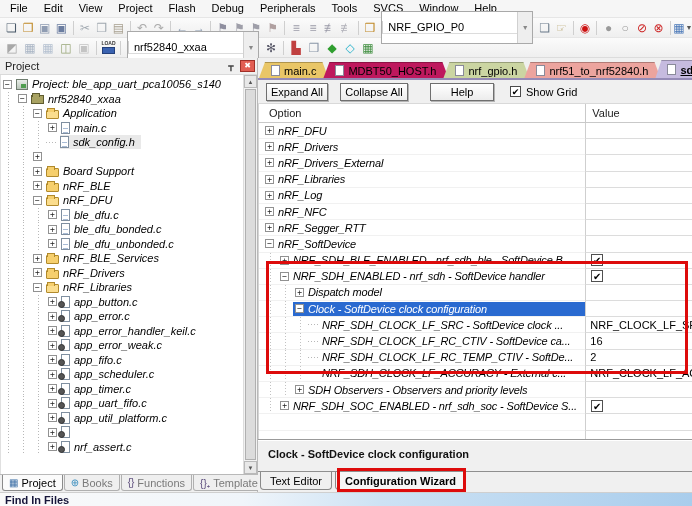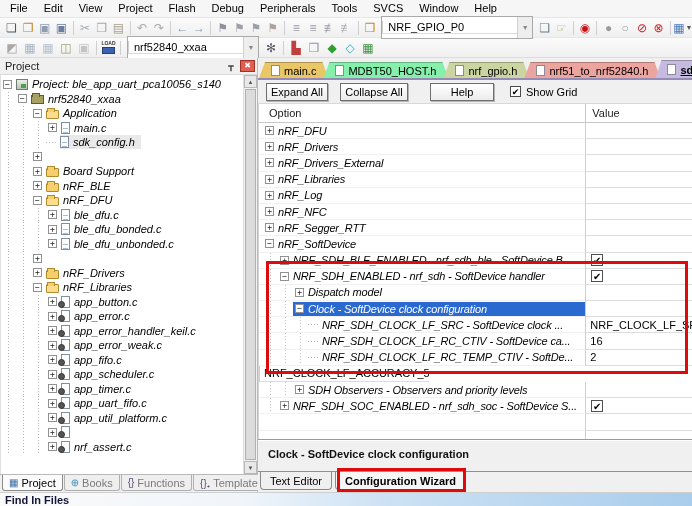--- a/index.html
+++ b/index.html
@@ -11,21 +11,21 @@
   .menubar { height:17px; display:flex; align-items:center; background:#f6f6f6; padding-left:2px; }
   .mi { padding:1px 8px 2px 8px; cursor:default; }
 
   
   .tb { display:flex; align-items:center; background:linear-gradient(#fbfbfb,#efefef);
         border-top:1px solid #e6e6e6; padding-left:3px; }
   .tb1 { height:20px; } .tb2 { height:21px; border-bottom:1px solid #dcdcdc; }
   .tbi { width:18px; height:16px; display:flex; align-items:center; justify-content:center;
          font-size:12px; line-height:1; cursor:default; }
   .tbsep { width:1px; height:14px; background:#cfcfcf; margin:0 3px; align-self:center; }
-  .combo { display:flex; align-items:center; height:23px; background:#fff;
+  .combo { display:flex; align-items:center; height:33px; background:#fff;
            border:1px solid #a9a9a9; margin:0 3px; }
   .combo .cval { flex:1; padding:0 5px; white-space:nowrap; overflow:hidden; }
   .combo .carr { width:15px; height:100%; background:#eee; border-left:1px solid #d0d0d0;
                  display:flex; align-items:center; justify-content:center; font-size:7px; color:#888; }
   .ddarr { font-size:7px; color:#555; margin-left:1px; }
   .loadbox { width:17px; height:16px; display:flex; flex-direction:column; align-items:center;
              justify-content:center; }
   .loadbox .lt { font-size:5px; font-weight:bold; color:#333; line-height:5px; letter-spacing:0; }
   .loadbox .lb { width:13px; height:7px; background:#3a62b0; border:1px solid #24407a; margin-top:1px; }
 
@@ -347,20 +347,24 @@
               <span class="expbox">+</span>
               <span class="itemwrap">
                 <span class="ti ti-file"></span>
                 <span class="tlabel">ble_dfu_unbonded.c</span>
               </span>
             </div>
             <div class="trow">
               <span class="g"></span>
               <span class="g"></span>
               <span class="expbox">+</span>
+              <span class="itemwrap">
+                <span class="ti ti-folder"></span>
+                <span class="tlabel">nRF_BLE_Services</span>
+              </span>
             </div>
             <div class="trow">
               <span class="g"></span>
               <span class="g"></span>
               <span class="expbox">+</span>
               <span class="itemwrap">
                 <span class="ti ti-folder"></span>
                 <span class="tlabel">nRF_Drivers</span>
               </span>
             </div>
@@ -508,21 +512,21 @@
           </span>
         </div>
     </div>
 
     <div class="right">
       <div class="etabs" id="etabs">
           <span class="etab" style="background: rgb(233, 198, 103);">
             <span class="tdoc"></span>
             <span class="etlabel">main.c</span>
           </span>
-          <span class="etab" style="background: #86efac;">
+          <span class="etab" style="background: #be185d;">
             <span class="tdoc"></span>
             <span class="etlabel">MDBT50_HOST.h</span>
           </span>
           <span class="etab" style="background: rgb(203, 213, 162);">
             <span class="tdoc"></span>
             <span class="etlabel">nrf_gpio.h</span>
           </span>
           <span class="etab" style="background: rgb(236, 164, 158);">
             <span class="tdoc"></span>
             <span class="etlabel">nrf51_to_nrf52840.h</span>
@@ -673,20 +677,27 @@
                 <span class="cg"></span>
                 <span class="cg"></span>
                 <span class="conn"></span>
                 <span class="tlabel">NRF_SDH_CLOCK_LF_RC_TEMP_CTIV - SoftDe...</span>
               </span>
               <span class="cval">
                 <span>2</span>
               </span>
             </div>
             <div class="crow">
+              <span class="copt">
+                <span class="cg"></span>
+                <span class="cg"></span>
+                <span class="cg"></span>
+                <span class="conn"></span>
+                <span class="tlabel">NRF_SDH_CLOCK_LF_ACCURACY - External c...</span>
+              </span>
               <span class="cval">
                 <span>NRF_CLOCK_LF_ACCURACY_500_PPM</span>
               </span>
             </div>
             <div class="crow">
               <span class="copt">
                 <span class="cg"></span>
                 <span class="cg"></span>
                 <span class="expbox">+</span>
                 <span class="tlabel">SDH Observers - Observers and priority levels</span>

